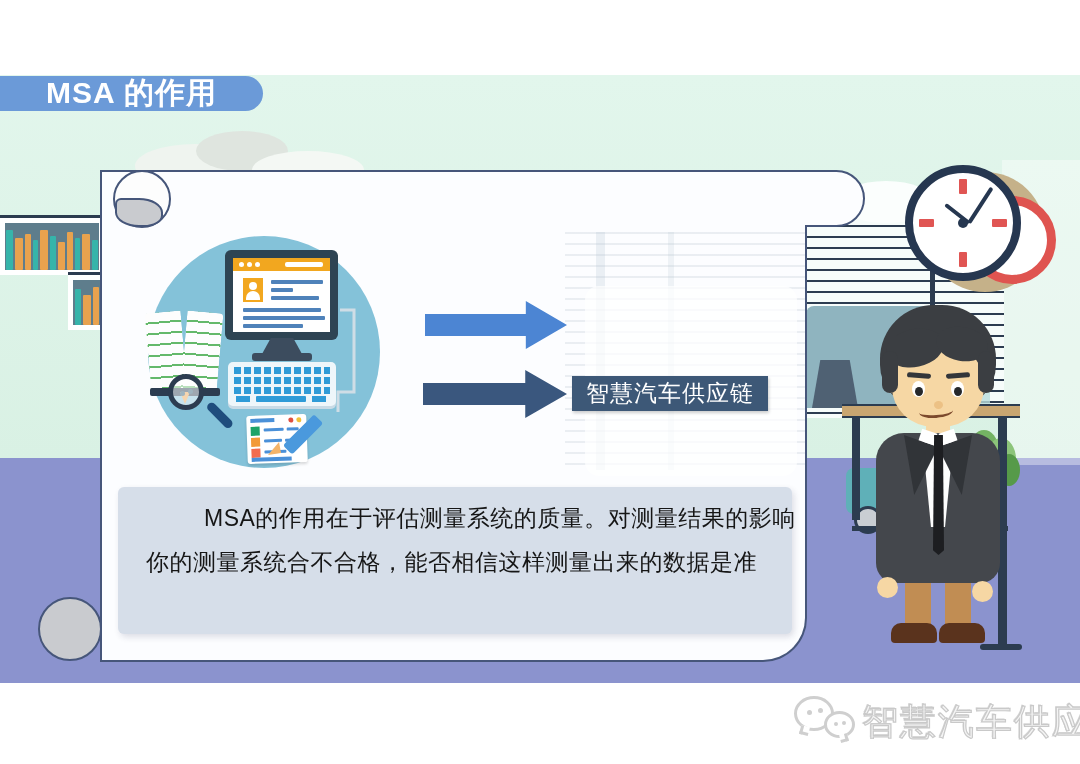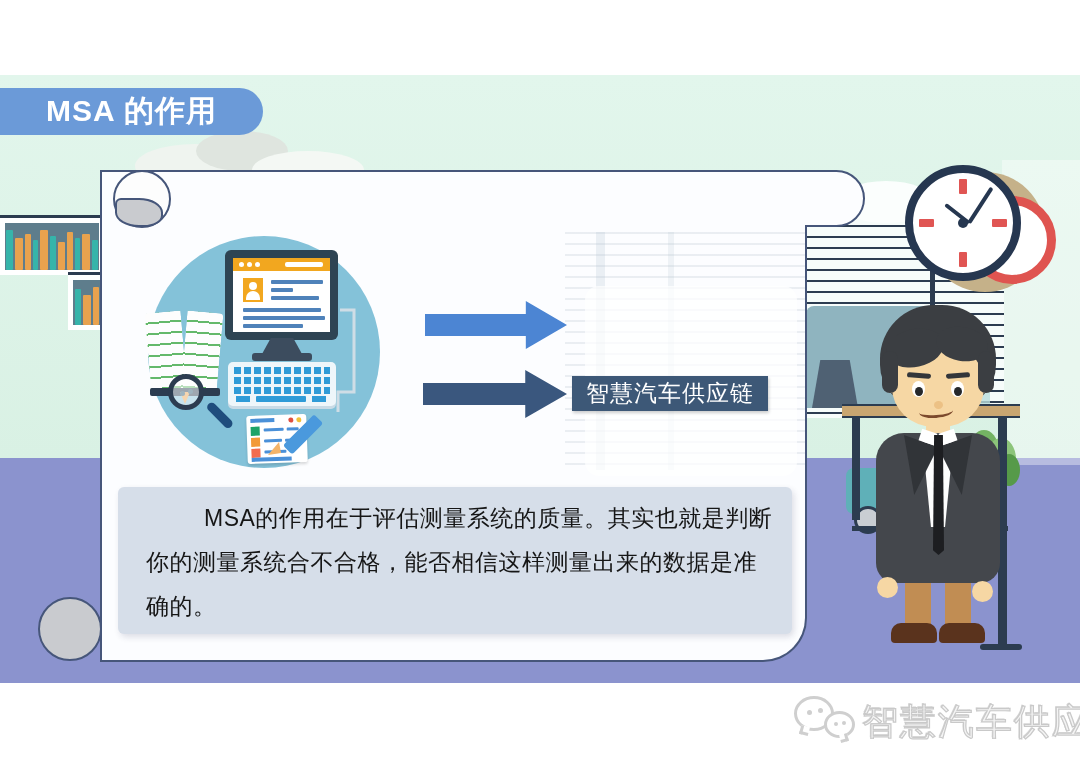--- a/index.html
+++ b/index.html
@@ -199,21 +199,21 @@
   .l1{left:617px;top:307px;width:98px;height:35px;background:#3b77cd;}
   .l2{left:572px;top:376px;width:196px;height:35px;background:#3d5877;}
 
   
   .textbox{left:118px;top:487px;width:674px;height:147px;background:#d6dee9;border-radius:6px;
            box-sizing:border-box;padding:9px 28px 0 28px;box-shadow:2px 3px 6px rgba(40,40,80,.15);}
   .desc-line{font-size:23px;line-height:44px;color:#161616;letter-spacing:.5px;white-space:nowrap;}
   .desc-line.first{text-indent:58px;}
 
   
-  .banner{left:0;top:88px;width:263px;height:47px;background:#6b9ad8;border-radius:0 24px 24px 0;
+  .banner{left:0;top:76px;width:263px;height:35px;background:#6b9ad8;border-radius:0 24px 24px 0;
           display:flex;align-items:center;justify-content:center;
           color:#fff;font-size:30px;font-weight:bold;letter-spacing:1px;}
 
   
   .footer-logo{left:792px;top:692px;width:280px;height:56px;}
   .wx{position:absolute;left:0;top:2px;width:66px;height:52px;}
   .wx-b1{position:absolute;left:2px;top:2px;width:40px;height:35px;border:3px solid #cfcfcf;
          border-radius:50%;background:#fff;box-sizing:border-box;}
   .wx-b2{position:absolute;left:32px;top:17px;width:31px;height:27px;border:3px solid #cfcfcf;
          border-radius:50%;background:#fff;box-sizing:border-box;}
@@ -412,23 +412,22 @@
   <div class="abs pencil-body"></div>
   <div class="abs pencil-tip"></div>
 
   <div class="abs arrow a1"></div>
   <div class="abs arrow a2"></div>
   <div class="abs flow-label l2">
     <span>智慧汽车供应链</span>
   </div>
 
   <div class="abs textbox">
-    <div class="desc-line first">MSA的作用在于评估测量系统的质量。其实也就是判断</div>
+    <div class="desc-line first">MSA的作用在于评估测量系统的质量。对测量结果的影响</div>
     <div class="desc-line">你的测量系统合不合格，能否相信这样测量出来的数据是准</div>
-    <div class="desc-line">确的。</div>
   </div>
 
   <div class="abs banner">
     <span>MSA 的作用</span>
   </div>
 
   <div class="abs footer-logo">
     <div class="wx">
       <div class="wx-b1">
         <span class="wx-eye" style="left:10px;top:11px;width:5px;height:5px"></span>

